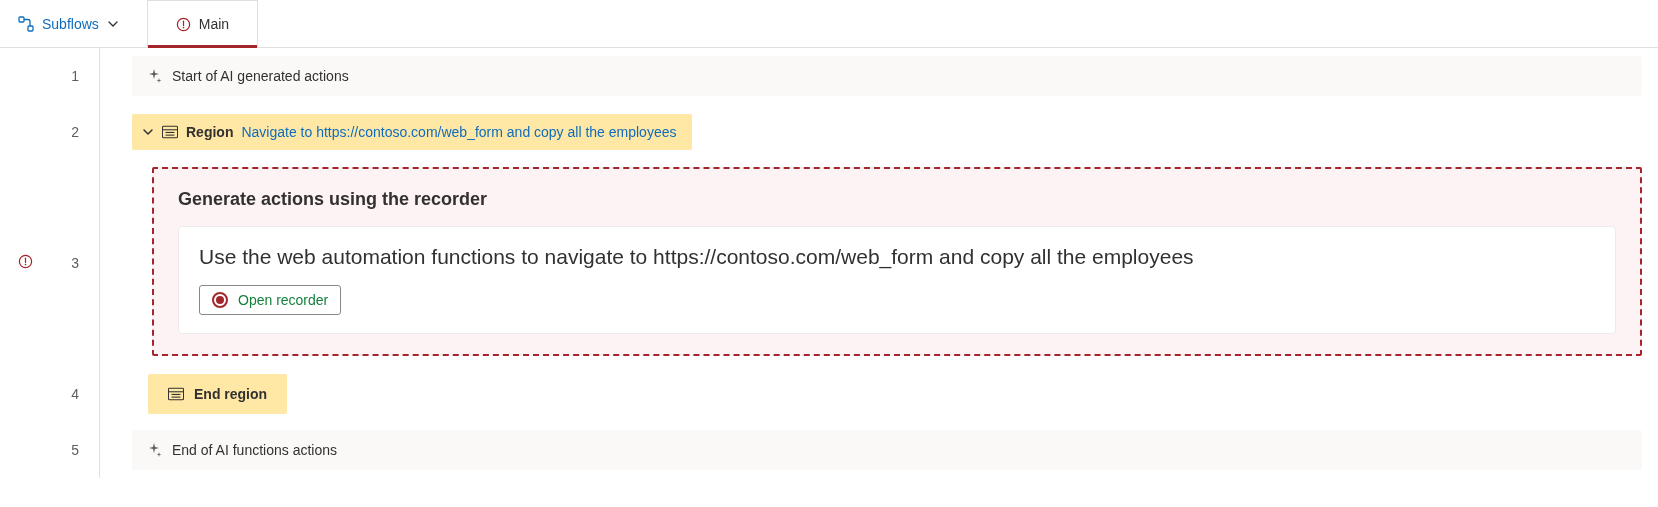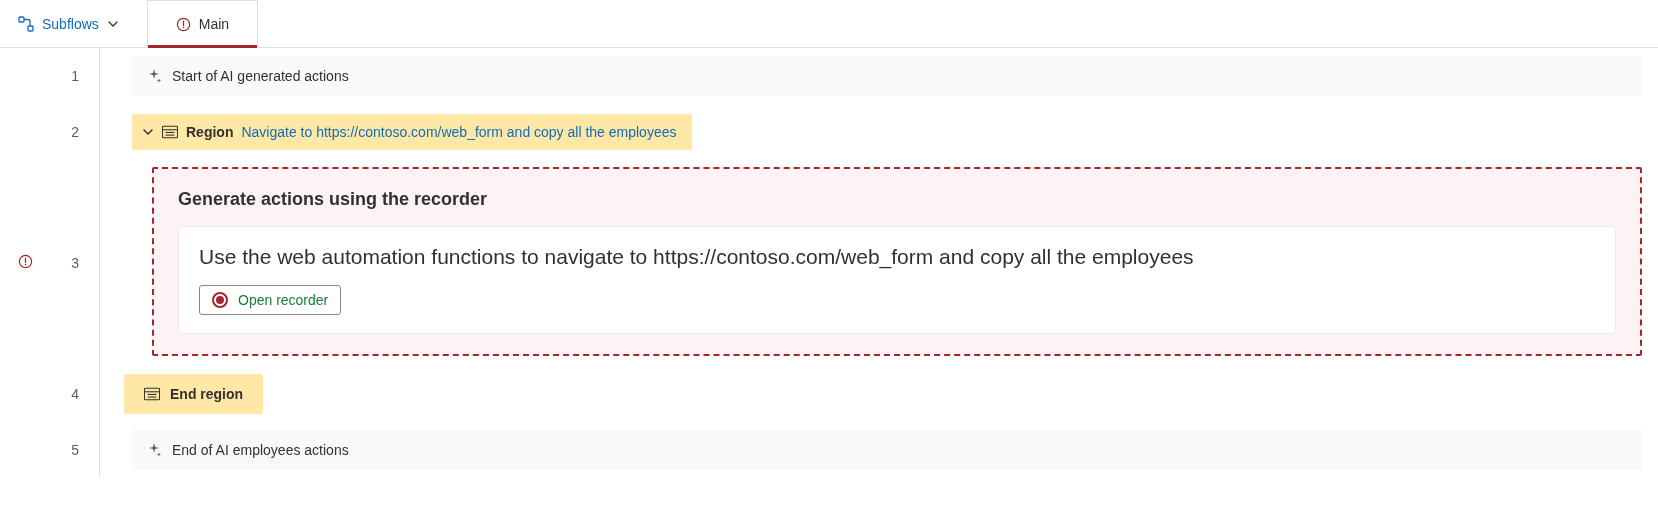--- a/index.html
+++ b/index.html
@@ -152,21 +152,21 @@
     .rec-dot::after {
       content: "";
       width: 8px; height: 8px;
       background: #a4262c;
       border-radius: 50%;
     }
     .end-region-block {
       display: inline-flex;
       align-items: center;
       gap: 10px;
-      margin-left: 24px;
+      margin-left: 48px;
       background: #ffe8a6;
       padding: 12px 20px;
       border-radius: 2px;
     }
     .end-region-text {
       font-weight: 600;
     }
     .sparkle-icon, .region-icon, .chevron-down, .error-icon, .flow-icon {
       display: inline-flex;
       align-items: center;
@@ -303,18 +303,18 @@
     </div>
 
     <div class="row row-5">
       <div class="action-block">
         <span class="sparkle-icon">
           <svg width="16" height="16" viewBox="0 0 16 16">
               <path d="M8 1 L9 5 L13 6 L9 7 L8 11 L7 7 L3 6 L7 5 Z" fill="#605e5c"></path>
               <path d="M13 10 L13.5 12 L15.5 12.5 L13.5 13 L13 15 L12.5 13 L10.5 12.5 L12.5 12 Z" fill="#605e5c"></path>
             </svg>
         </span>
-        <span>End of AI employees actions</span>
+        <span>End of AI functions actions</span>
       </div>
     </div>
 
   </div>
 </div>
 
 </body></html>

